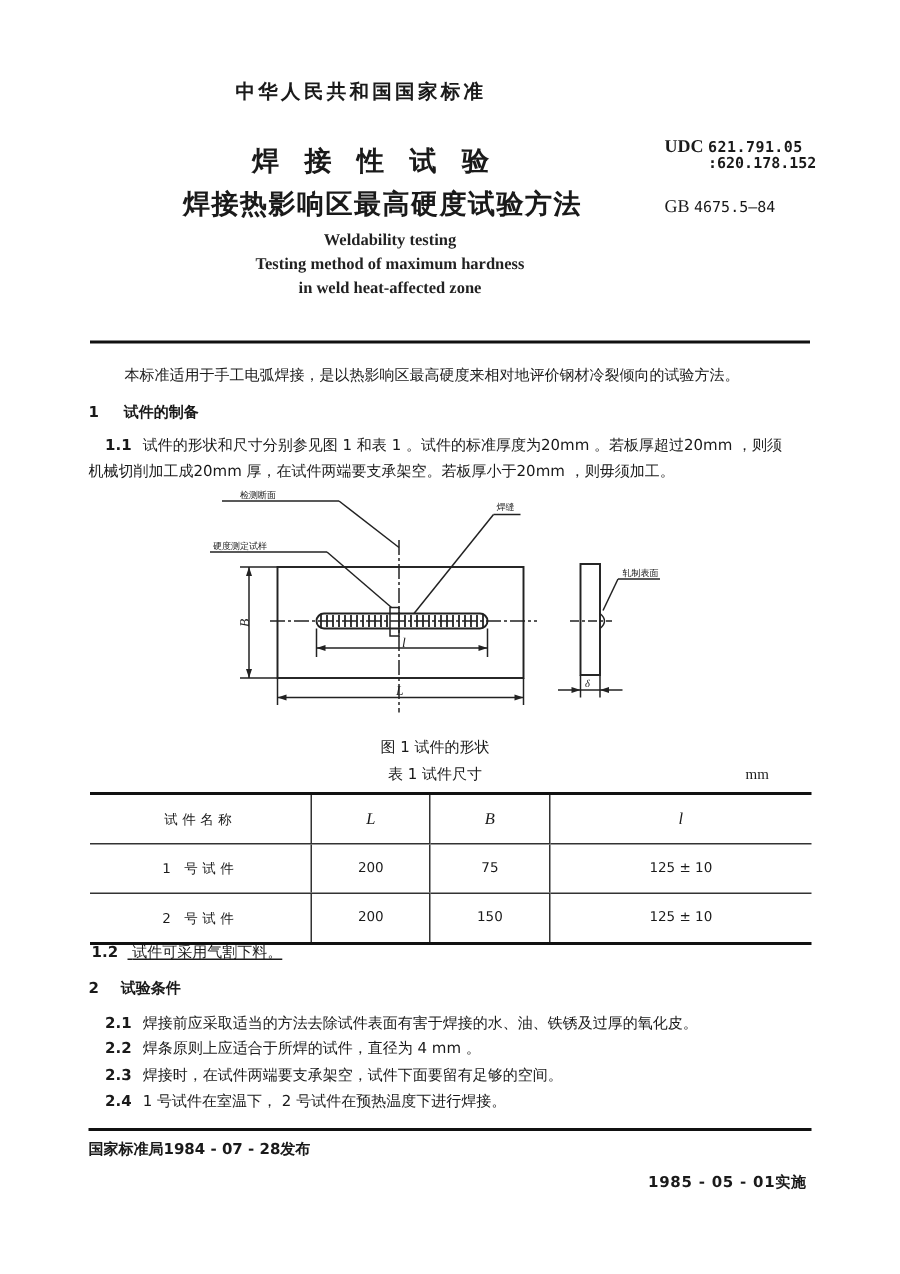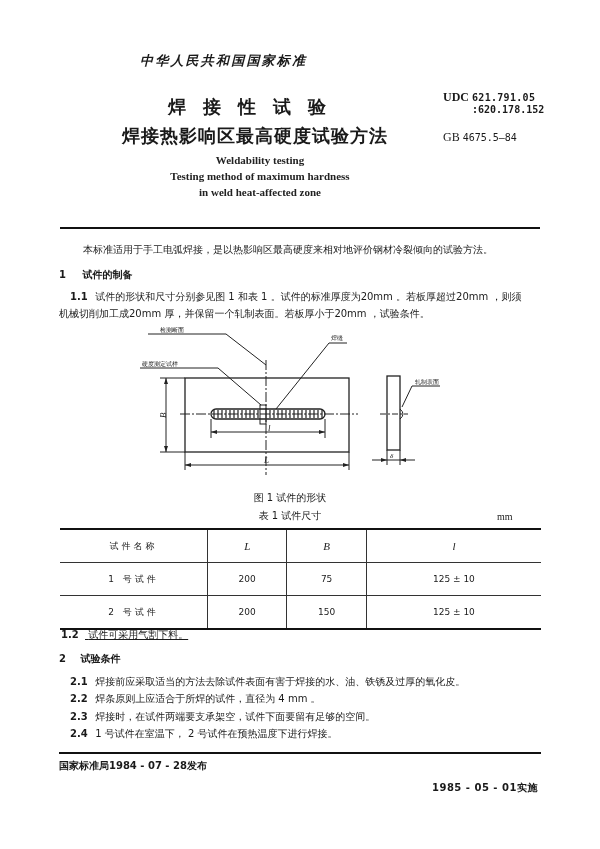--- a/index.html
+++ b/index.html
@@ -1,21 +1,21 @@
 <!DOCTYPE html>
 <html><head>
   <meta charset="utf-8">
   <style>
     html, body { margin: 0; padding: 0; }
     body {
       width: 600px; height: 849px; background: #ffffff; position: relative; overflow: hidden;
       font-family: "DejaVu Sans", sans-serif; color: #1a1a1a;
     }
     .abs { position: absolute; }
-    .national { left: 140px; top: 52px; font-size: 13px; letter-spacing: 2.2px; font-weight: bold; font-style: italic; }
+    .national { left: 157px; top: 52px; font-size: 13px; letter-spacing: 2.2px; font-weight: bold; }
     .udc { left: 443px; top: 90px; font-family: "Liberation Serif", serif; font-size: 12px; font-weight: bold; }
     .udc .num { font-family: "DejaVu Sans Mono", monospace; font-size: 10px; letter-spacing: 0.3px; }
     .udc2 { left: 472px; top: 104px; font-family: "DejaVu Sans Mono", monospace; font-size: 10px; font-weight: bold; }
     .gb { left: 443px; top: 130px; font-family: "Liberation Serif", serif; font-size: 12px; font-weight: normal; }
     .gb .num { font-family: "DejaVu Sans Mono", monospace; font-size: 10px; }
     .title1 { left: 168px; top: 95px; font-size: 18px; letter-spacing: 17px; font-weight: bold; }
     .title2 { left: 122px; top: 124px; font-size: 18px; letter-spacing: 1px; font-weight: bold; }
     .en { width: 600px; left: 0; text-align: center; font-family: "Liberation Serif", serif; font-weight: bold; font-size: 11px; color: #222; }
     .en1 { top: 154px; left: -40px; }
     .en2 { top: 170px; left: -40px; }
@@ -78,21 +78,21 @@
 
 <div class="abs h1">
   <span class="n">1</span>
   <span>试件的制备</span>
 </div>
 
 <div class="abs para p11a">
   <span class="n">1.1</span>
   <span>试件的形状和尺寸分别参见图 1 和表 1 。试件的标准厚度为20mm 。若板厚超过20mm ，则须</span>
 </div>
-<div class="abs para p11b">机械切削加工成20mm 厚，并保留一个轧制表面。若板厚小于20mm ，试验条件。</div>
+<div class="abs para p11b">机械切削加工成20mm 厚，在试件两端要支承架空。若板厚小于20mm ，则毋须加工。</div>
 
 <svg class="abs fig" viewBox="0 0 330 160" width="330" height="160">
   <g stroke="#222" fill="none" stroke-width="1">
 
     <rect x="45" y="53" width="164" height="74" stroke-width="1.3"></rect>
 
     <line x1="20" y1="53" x2="45" y2="53"></line>
     <line x1="20" y1="127" x2="45" y2="127"></line>
     <line x1="26" y1="53" x2="26" y2="127"></line>
 

